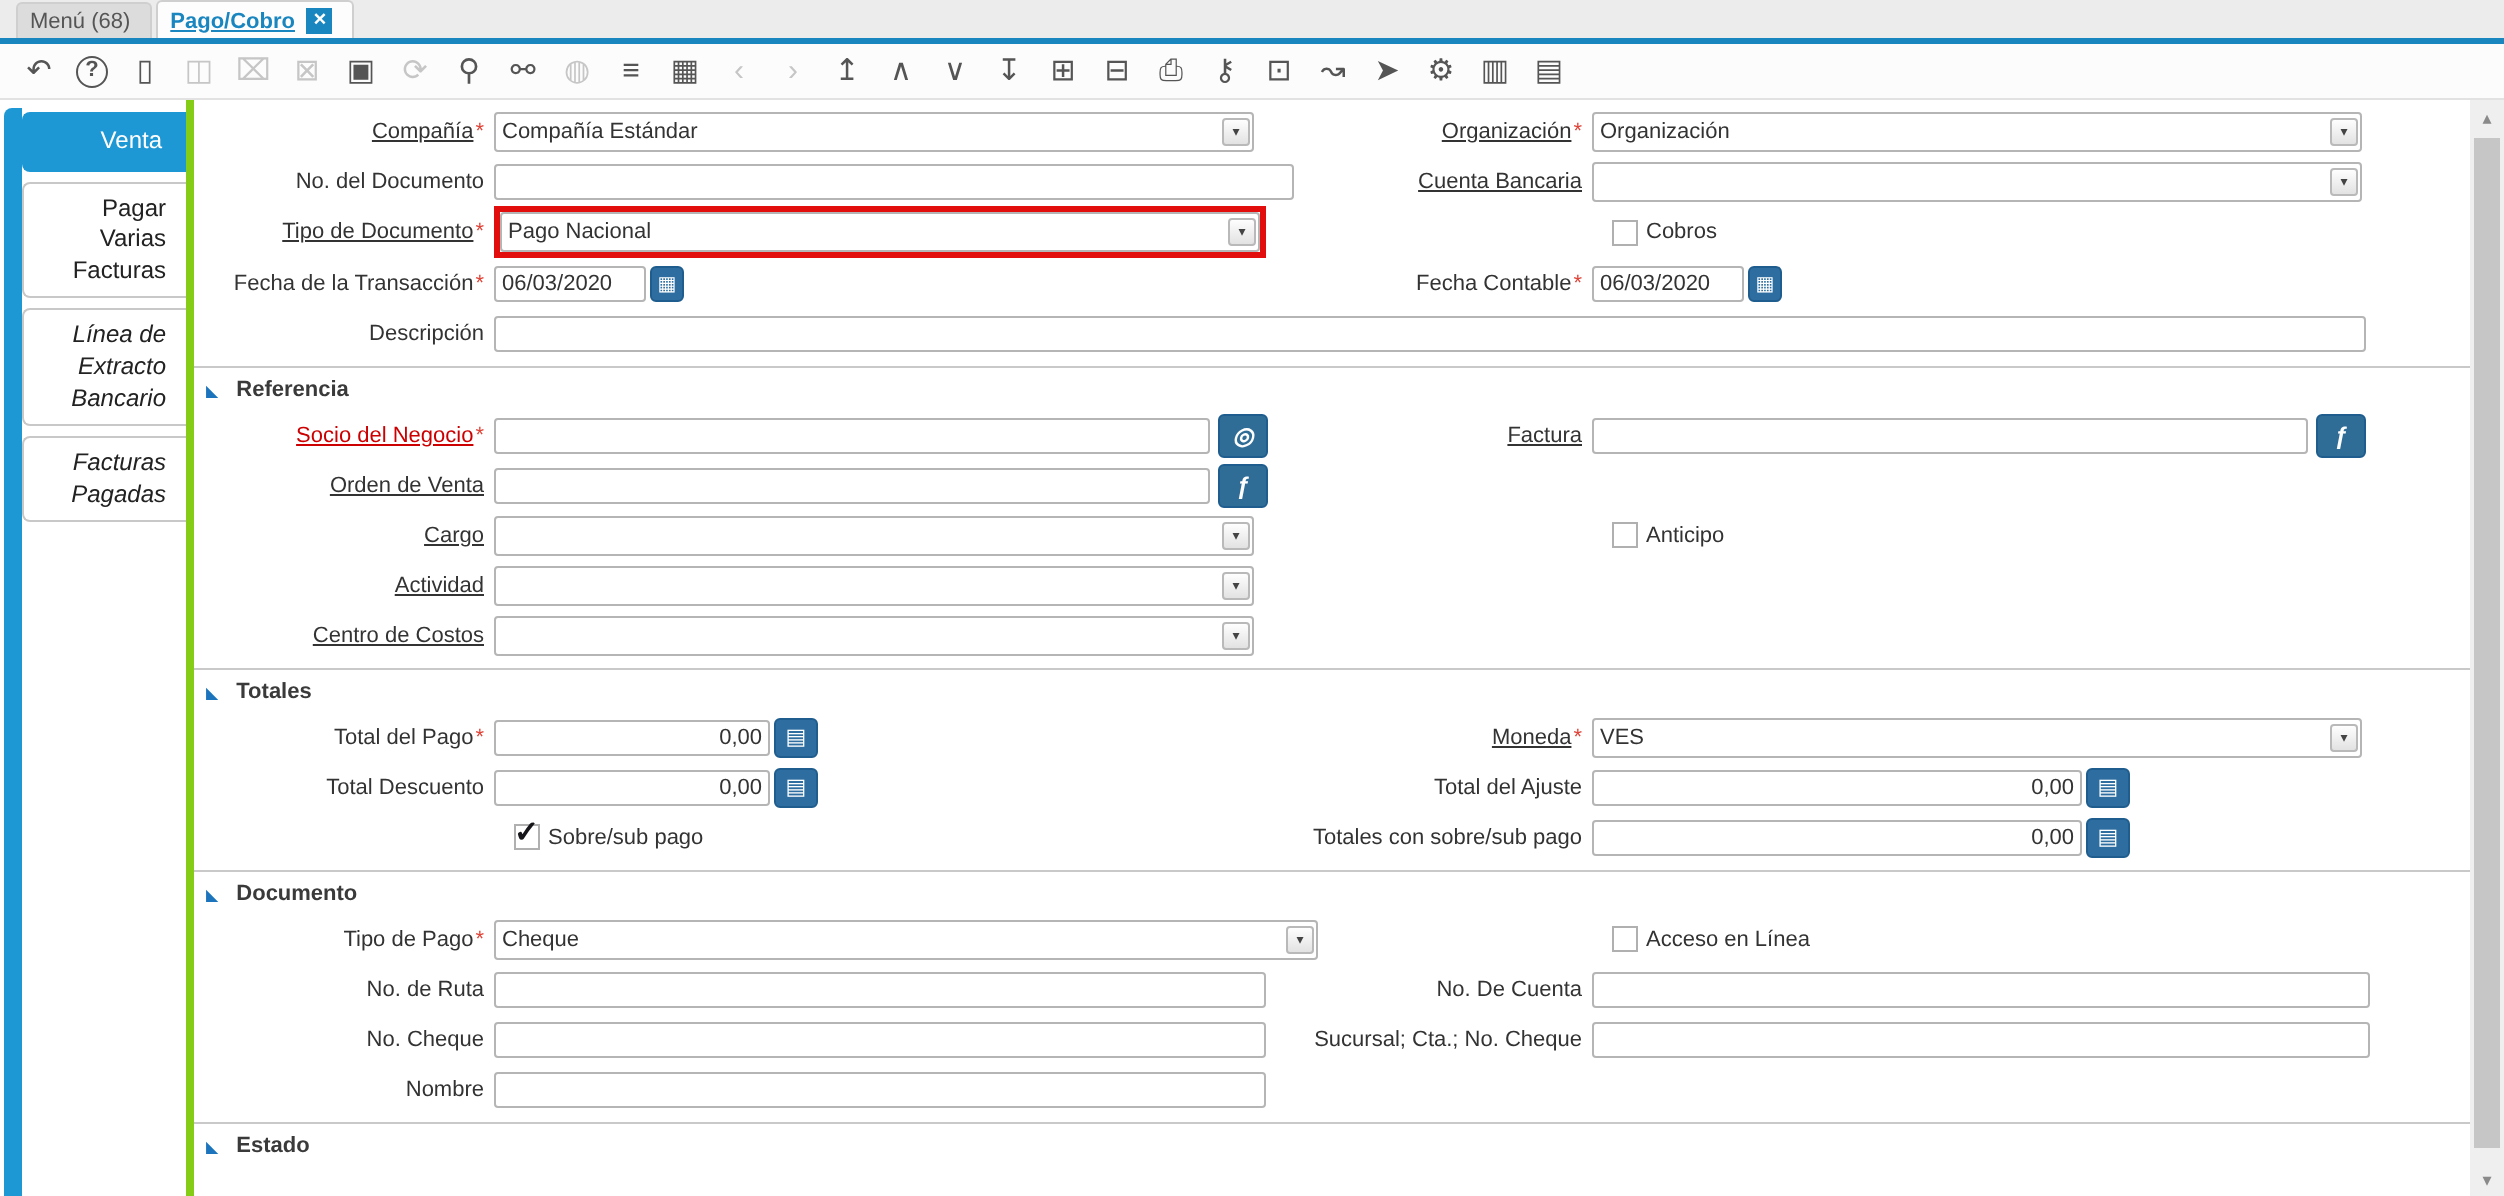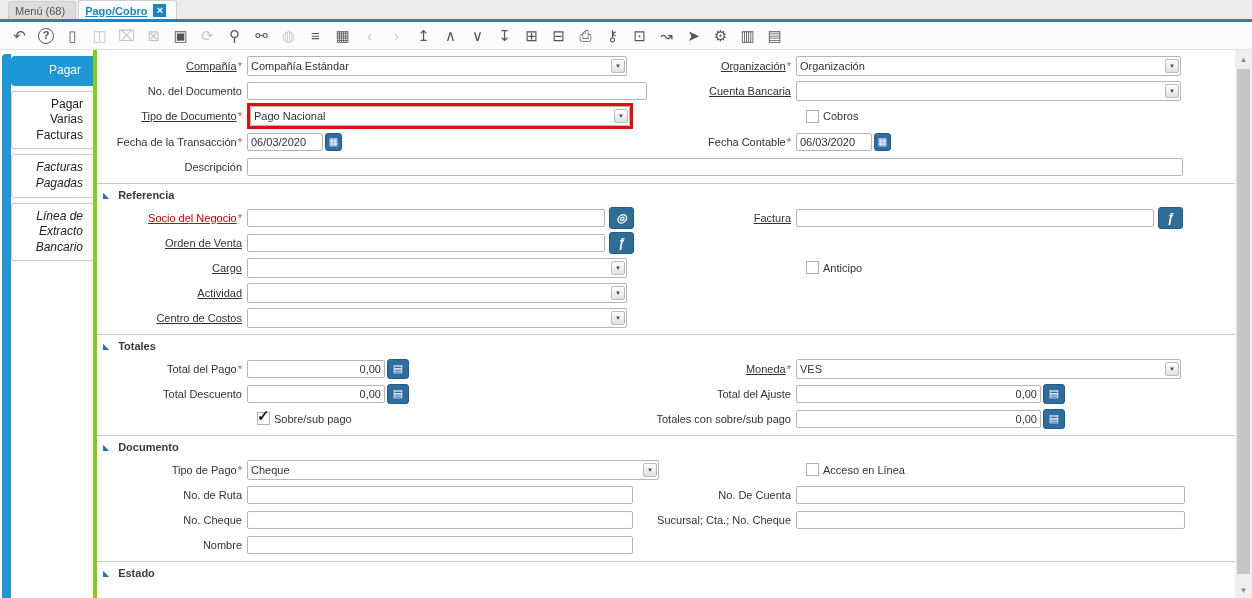--- a/index.html
+++ b/index.html
@@ -132,24 +132,24 @@
     <span class="tool">↝</span>
     <span class="tool">➤</span>
     <span class="tool">⚙</span>
     <span class="tool">▥</span>
     <span class="tool">▤</span>
   </div>
 <div class="main">
   <div class="sidebar">
     <div class="strip"></div>
     <div class="stabs">
-        <div class="stab active">Pagar</div>
+        <div class="stab active">Venta</div>
         <div class="stab">Pagar Varias Facturas</div>
+        <div class="stab italic">Línea de Extracto Bancario</div>
         <div class="stab italic">Facturas Pagadas</div>
-        <div class="stab italic">Línea de Extracto Bancario</div>
       </div>
   </div>
   <div class="formarea">
       <div class="frow">
         <div class="half-a">
           <div class="flabel u"><span class="txt">Compañía</span><span class="req">*</span></div>
           <div class="ctl">
             <div class="select" style="width: 380px;">
               <span class="val">Compañía Estándar</span>
               <span class="arrow">▾</span>

